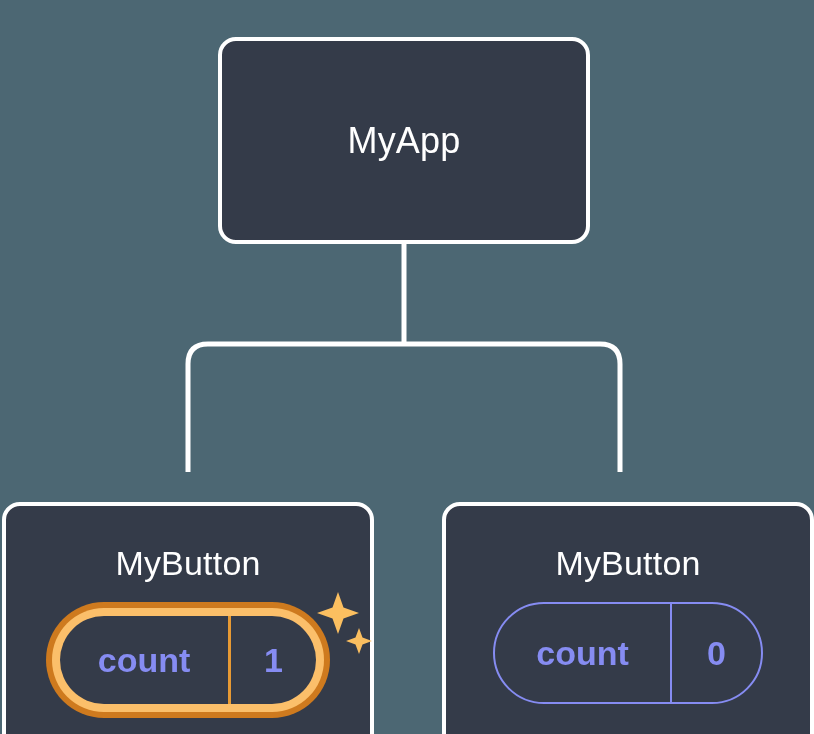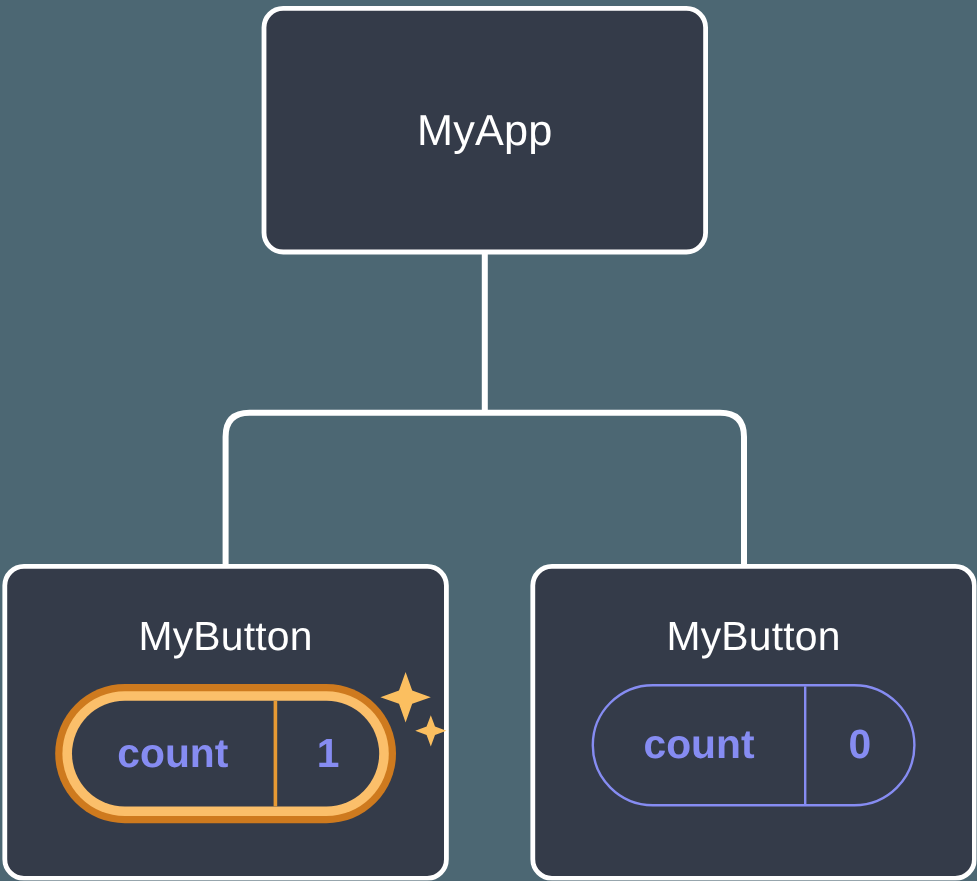--- a/index.html
+++ b/index.html
@@ -33,20 +33,21 @@
   .node {
     position: absolute;
     z-index: 2;
     box-sizing: border-box;
     background: #343B49;
     border: 4px solid #FFFFFF;
     border-radius: 18px;
     display: flex;
     flex-direction: column;
     align-items: center;
+    margin-top: 32px;
   }
 
   .node-root {
     left: 218px;
     top: 5px;
     width: 372px;
     height: 207px;
     justify-content: center;
   }
 

